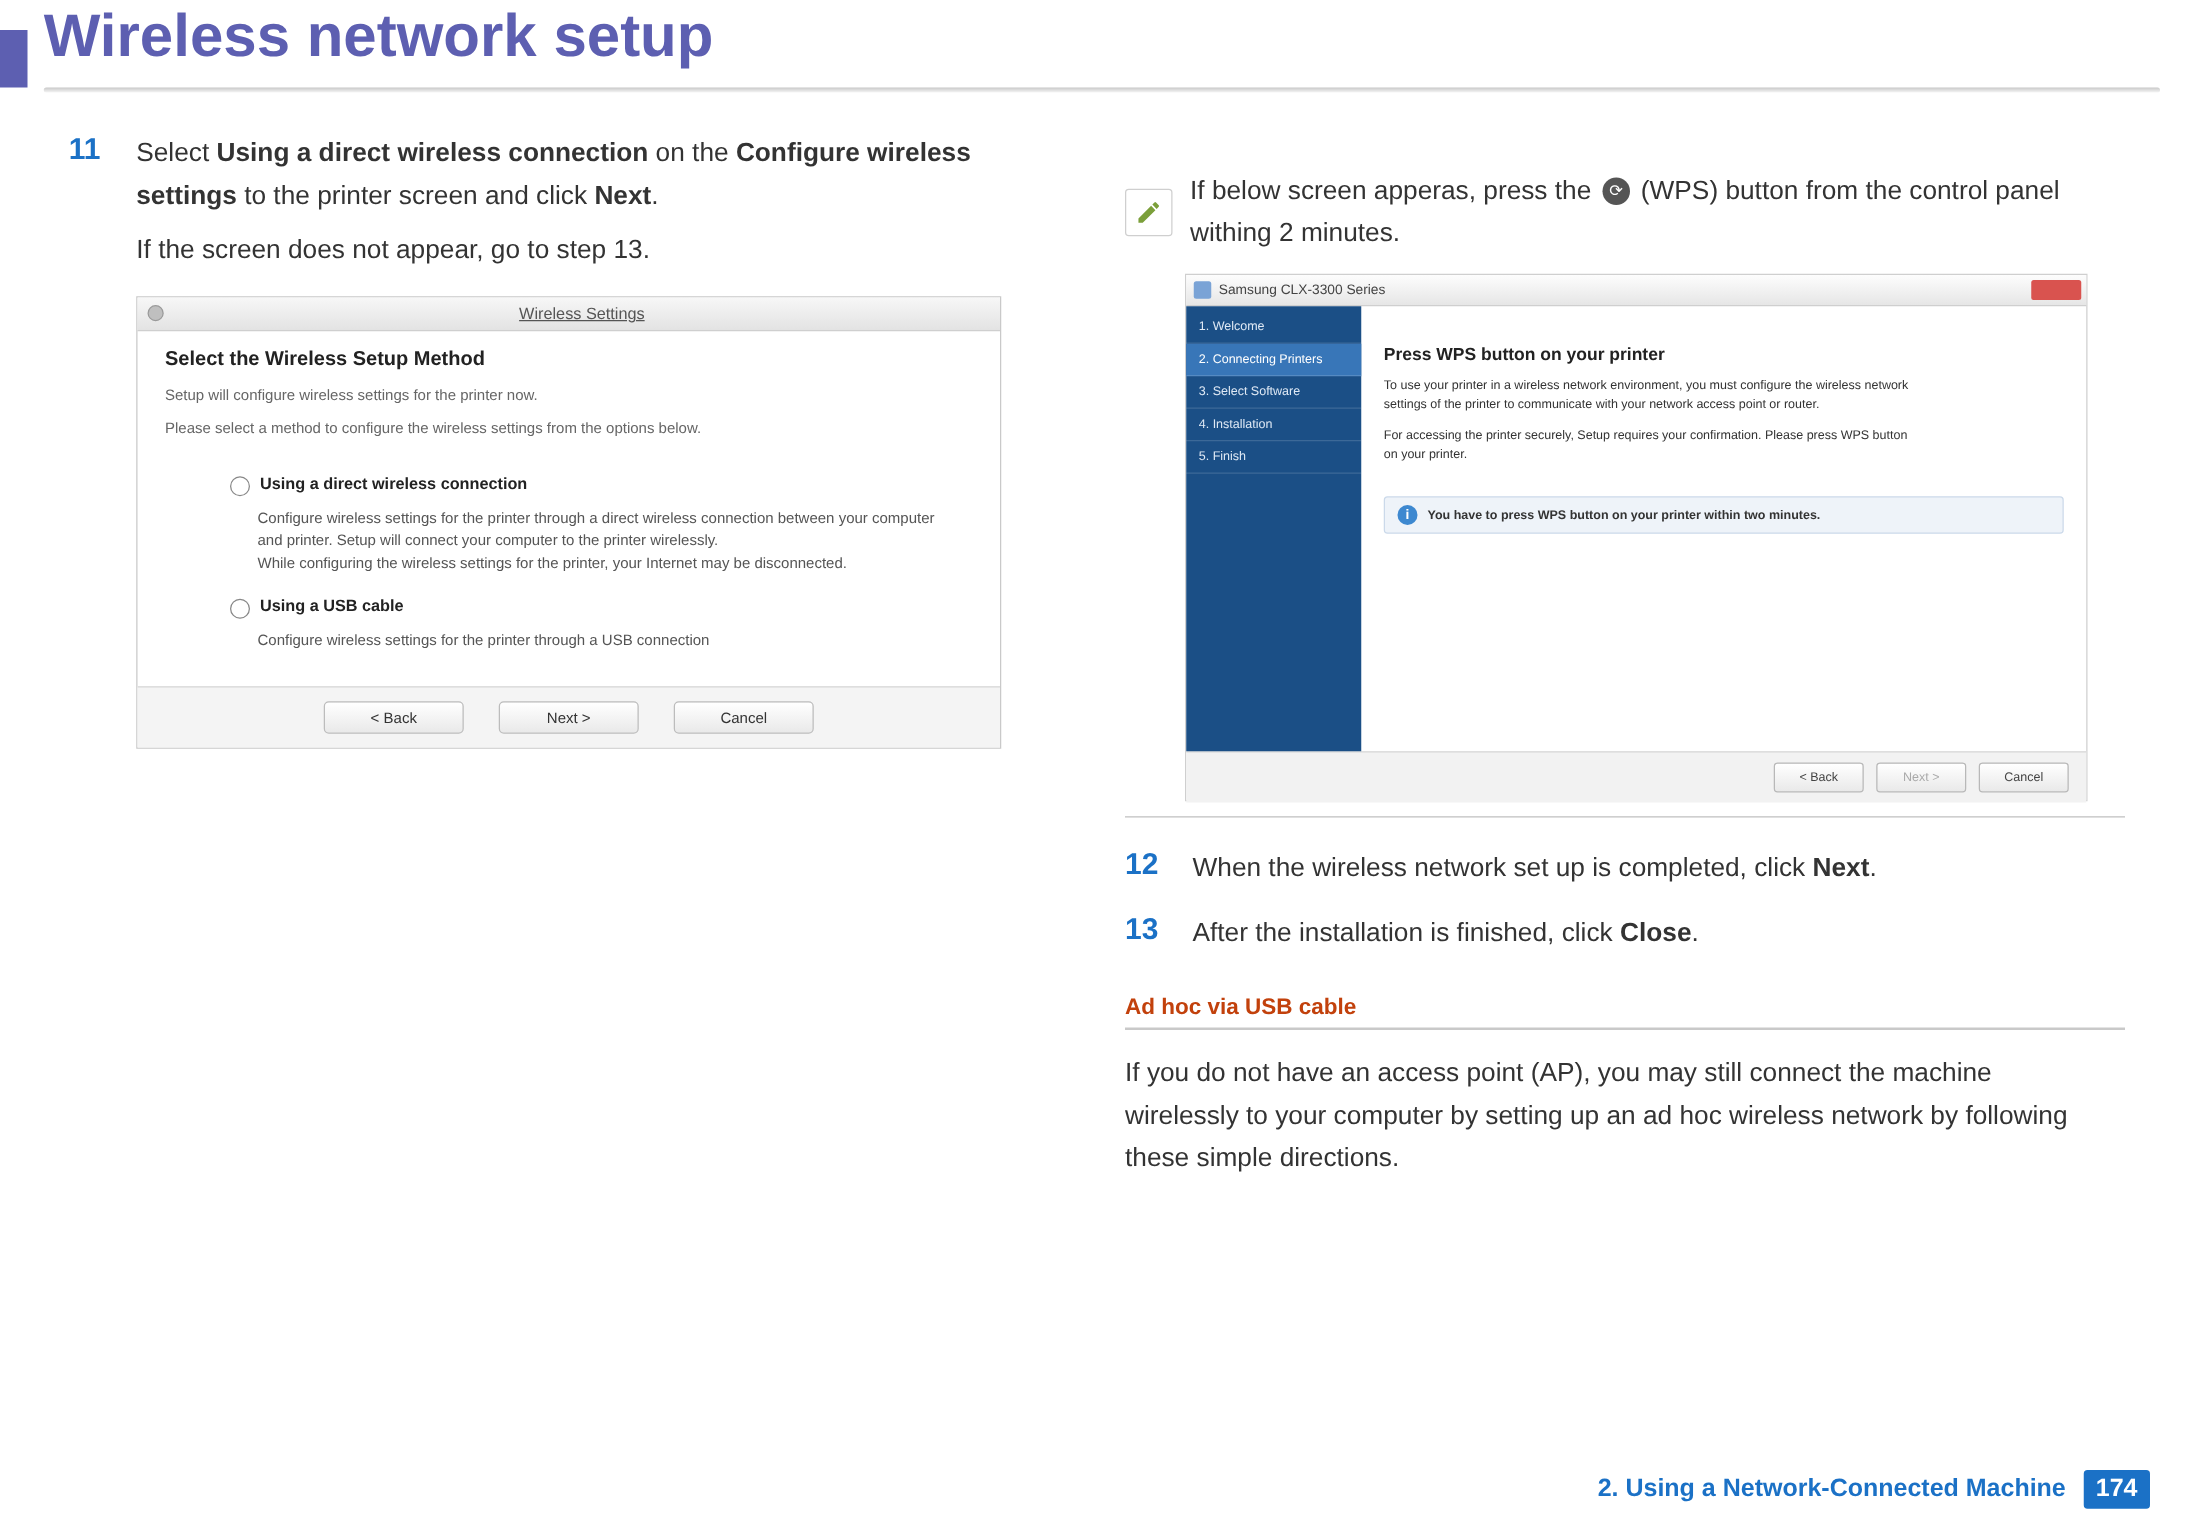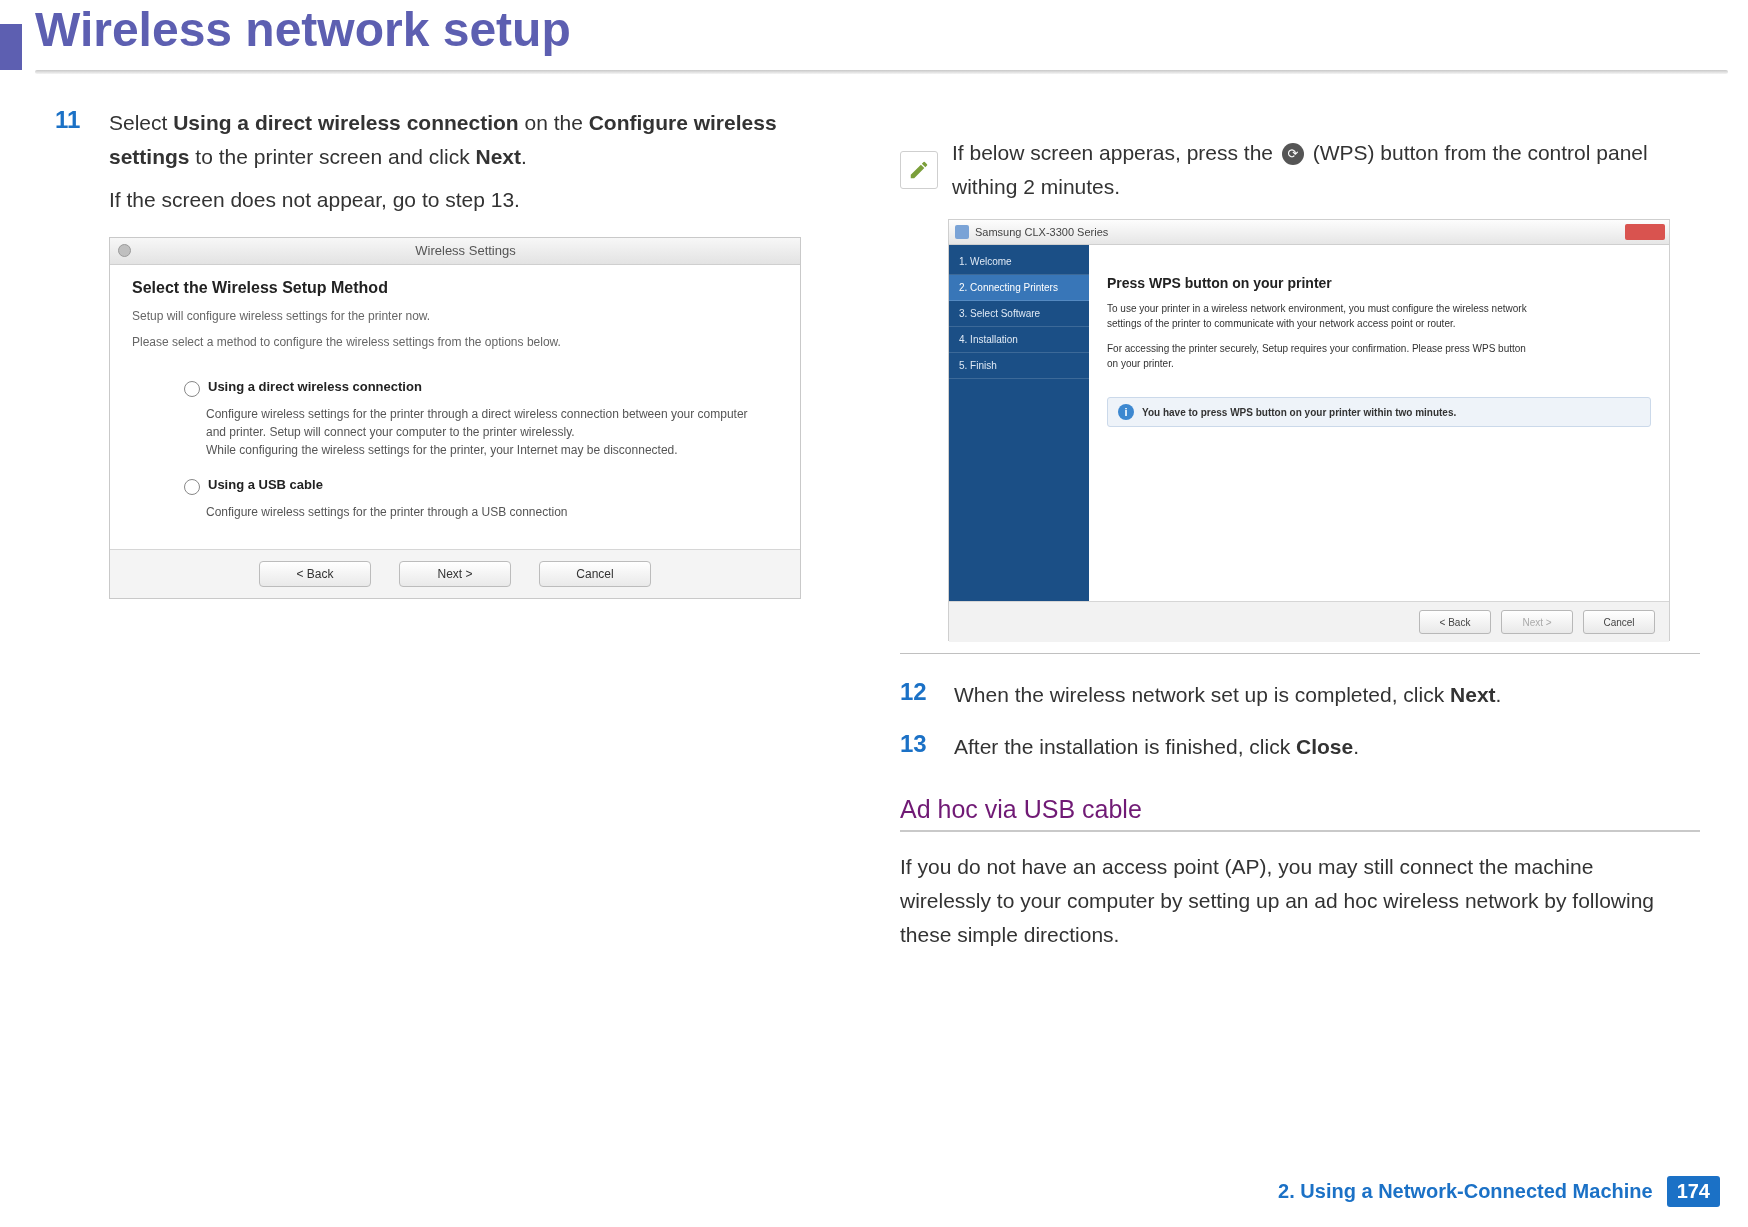--- a/index.html
+++ b/index.html
@@ -12,21 +12,21 @@
   .col.right{left:900px;}
   .step{display:flex;gap:18px;margin-bottom:18px;}
   .step-num{color:#1b71c6;font-weight:700;font-size:24px;min-width:36px;}
   .step-body{font-size:21px;line-height:1.6;color:#333;max-width:720px;}
   .step-body b{font-weight:700;}
   .sub-p{margin-top:10px;}
   
   .shot1{margin-left:54px;margin-top:20px;width:690px;border:1px solid #c9c9c9;background:#fff;font-family:"Lucida Grande","Helvetica Neue",Arial,sans-serif;}
   .shot1 .titlebar{display:flex;align-items:center;height:26px;background:linear-gradient(#f7f7f7,#e3e3e3);border-bottom:1px solid #cfcfcf;}
   .shot1 .tb-dot{width:11px;height:11px;border-radius:50%;margin-left:8px;background:#bfbfbf;border:1px solid #9a9a9a;}
-  .shot1 .tb-title{flex:1;text-align:center;font-size:13px;color:#555;}
+  .shot1 .tb-title{flex:1;text-align:center;font-size:13px;color:#555;text-decoration:underline;}
   .shot1 .inner{padding:14px 22px 10px;}
   .shot1 .h{font-size:16px;font-weight:700;color:#222;}
   .shot1 .grey{font-size:12px;color:#666;margin-top:12px;}
   .shot1 .opts{margin-top:30px;padding-left:52px;}
   .shot1 .opt{display:flex;gap:8px;align-items:flex-start;margin-bottom:8px;}
   .shot1 .radio{width:14px;height:14px;border:1px solid #888;border-radius:50%;margin-top:2px;flex:none;}
   .shot1 .opt-label{font-size:13px;font-weight:700;color:#222;}
   .shot1 .opt-desc{font-size:12px;color:#555;margin:6px 0 18px 22px;line-height:1.5;max-width:560px;}
   .shot1 .btnbar{height:48px;border-top:1px solid #d6d6d6;display:flex;align-items:center;justify-content:center;gap:28px;background:#f4f4f4;}
   .shot1 .mbtn{min-width:110px;height:24px;border:1px solid #bcbcbc;border-radius:4px;background:linear-gradient(#fff,#e9e9e9);font-size:12px;color:#333;display:flex;align-items:center;justify-content:center;}
@@ -52,21 +52,21 @@
   .shot2 .disc{width:130px;height:130px;border-radius:50%;background:radial-gradient(circle at 35% 30%,#555,#111);position:relative;}
   .shot2 .wps-lbl{position:absolute;top:30px;left:0;right:0;text-align:center;color:#3d88d0;font-size:10px;letter-spacing:1px;}
   .shot2 .finger{position:absolute;bottom:-6px;left:48px;width:38px;height:60px;background:#e9cfb3;border-radius:18px 18px 10px 10px;border:1px solid #caa87f;}
   .shot2 .info{display:flex;gap:8px;align-items:center;margin-top:26px;background:#eef3f9;border:1px solid #cbd9ea;border-radius:3px;padding:6px 10px;}
   .shot2 .info .i{width:16px;height:16px;border-radius:50%;background:#3d88d0;color:#fff;font-size:11px;display:flex;align-items:center;justify-content:center;font-weight:700;}
   .shot2 .info span.t{font-size:10px;color:#333;font-weight:bold;}
   .shot2 .footer{height:40px;border-top:1px solid #d6d6d6;background:#f2f2f2;display:flex;align-items:center;justify-content:flex-end;gap:10px;padding-right:14px;}
   .shot2 .wbtn{min-width:70px;height:22px;border:1px solid #b8b8b8;border-radius:3px;background:linear-gradient(#fff,#e9e9e9);font-size:10px;color:#444;display:flex;align-items:center;justify-content:center;}
   .shot2 .wbtn.disabled{color:#aaa;}
   .note-rule{height:1px;background:#c0c0c0;margin:12px 0 24px 0;}
-  .sect-h{font-size:25px;font-weight:400;color:#701a75;margin:32px 0 6px;}
+  .sect-h{font-size:18px;font-weight:700;color:#c2410c;margin:32px 0 6px;}
   .sect-rule{height:2px;background:#c9c9c9;margin-bottom:18px;}
   .para{font-size:21px;line-height:1.6;color:#333;max-width:790px;}
   .footer-line{position:absolute;right:28px;bottom:20px;display:flex;align-items:center;gap:14px;}
   .chapter{color:#1b71c6;font-weight:700;font-size:20px;}
   .pagebadge{background:#1b71c6;color:#fff;font-weight:700;font-size:20px;padding:4px 10px;border-radius:3px;}
 </style>
 </head>
 <body>
 
 <div class="page">

